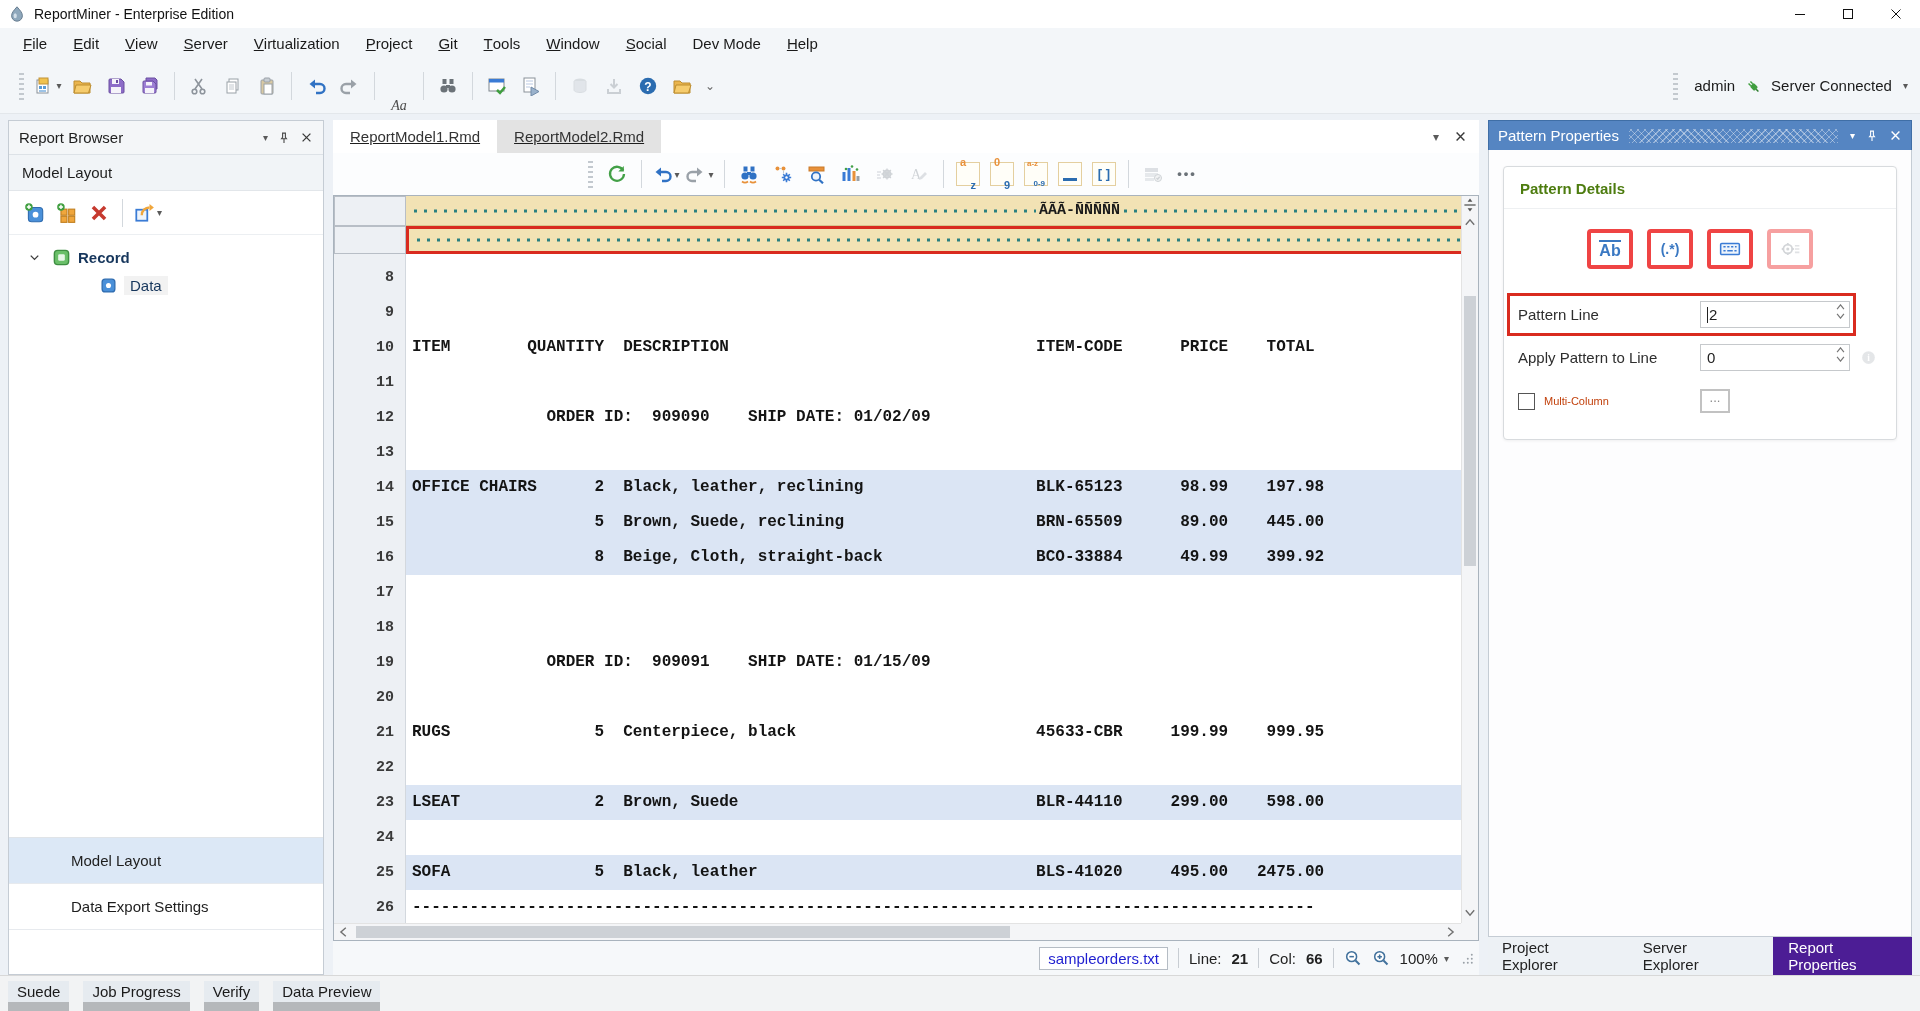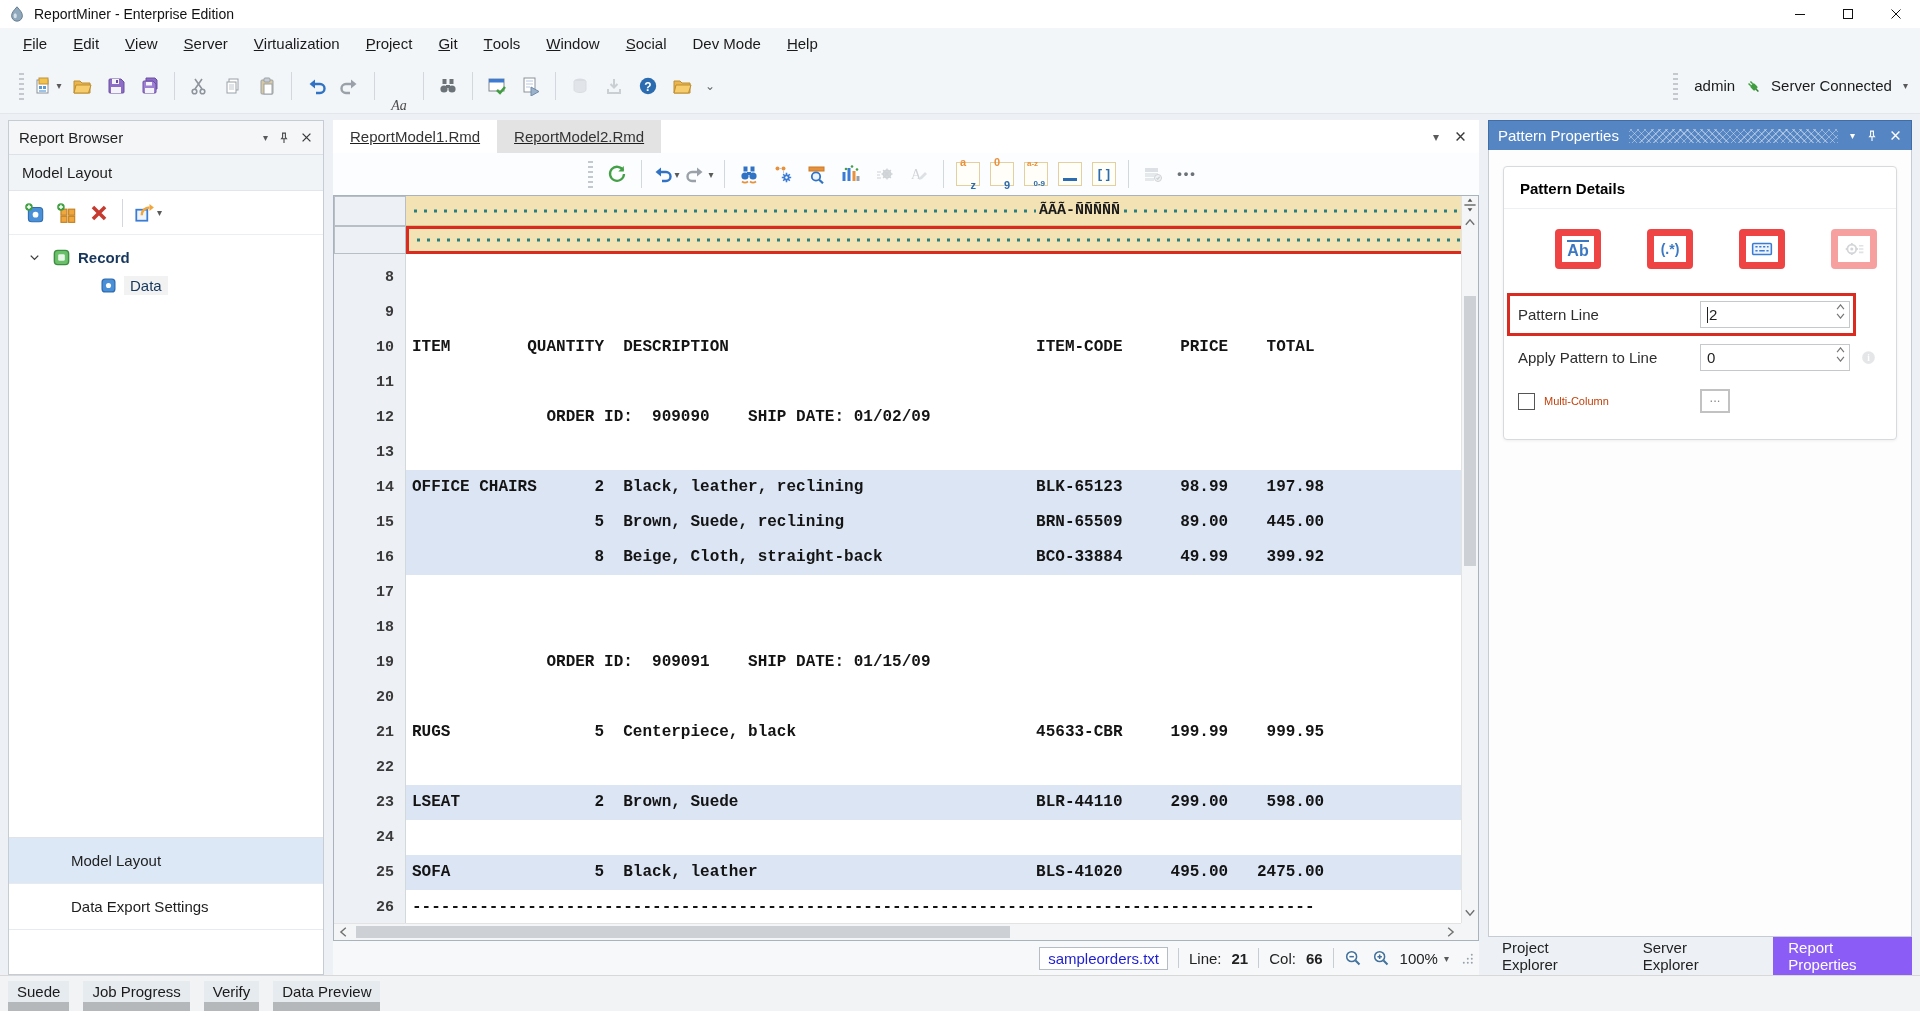--- a/index.html
+++ b/index.html
@@ -82,40 +82,40 @@
 .sbar-sep{width:1px;height:20px;background:#c8cdd3;}
 .snum{font-weight:bold;}
 .zoomlabel{display:flex;align-items:center;gap:4px;}
 
 .rpanel{width:424px;display:flex;flex-direction:column;}
 .pp-title{height:30px;background:#5585c2;color:#fff;display:flex;align-items:center;padding:0 9px;font-size:15px;border:1px solid #3f6ea6;border-bottom:none;}
 .hatch{flex:1;height:14px;margin:0 10px;background:repeating-linear-gradient(45deg,rgba(255,255,255,.38) 0 1px,transparent 1px 5px),repeating-linear-gradient(-45deg,rgba(255,255,255,.38) 0 1px,transparent 1px 5px);}
 .pp-ticons{display:flex;align-items:center;gap:10px;}
 .pp-body{flex:1;background:#fdfdfe;border:1px solid #c5ccd4;border-top:none;padding:16px 14px;}
 .card{border:1px solid #d8dbde;border-radius:4px;background:#fff;box-shadow:0 1px 3px rgba(0,0,0,.06);padding-bottom:16px;}
-.card-title{padding:13px 16px 11px;font-weight:bold;font-size:15px;color:#000000;border-bottom:1px solid #eef0f2;}
+.card-title{padding:13px 16px 11px;font-weight:bold;font-size:15px;color:#4d7c0f;border-bottom:1px solid #eef0f2;}
 .typebtns{display:flex;gap:14px;justify-content:center;padding:20px 0 24px;}
-.typebtn{width:46px;height:40px;border:7px solid #ef4444;border-radius:4px;background:#fff;display:flex;align-items:center;justify-content:center;cursor:default;margin-left:32px;}
+.typebtn{width:46px;height:40px;border:4px solid #ef4444;border-radius:4px;background:#fff;display:flex;align-items:center;justify-content:center;cursor:default;}
 .typebtn.dis{opacity:.5;}
 .ab-ic{font-weight:bold;color:#3a78c2;font-size:16px;border-top:2px solid #3a78c2;padding-top:1px;line-height:1;}
 .re-ic{font-weight:bold;color:#3a78c2;font-size:14px;line-height:1;}
 .fieldrow{display:flex;align-items:center;padding:8px 14px;position:relative;}
 .fieldrow .flabel{width:182px;font-size:15px;color:#2e2e2e;flex:none;}
 .spin{width:150px;height:27px;border:1px solid #c6c9cc;background:#fff;display:flex;align-items:center;padding-left:6px;font-size:15px;position:relative;}
 .caret{width:1px;height:16px;background:#222;margin-right:1px;}
 .spinarrows{position:absolute;right:4px;top:2px;display:flex;flex-direction:column;gap:3px;}
 .redbox{position:absolute;left:3px;right:40px;top:0;bottom:0;border:3px solid #d92b1f;pointer-events:none;}
 .infoic{margin-left:10px;opacity:.55;}
 .checkrow{display:flex;align-items:center;padding:10px 14px;}
 .cbox{width:17px;height:17px;border:1.5px solid #555;background:#fff;margin-right:9px;flex:none;}
 .checkrow .clabel{width:156px;font-size:11px;color:#c2410c;}
 .dotsbtn{width:30px;height:24px;border:2px solid #c2c2c2;background:#fff;color:#8a8a8a;font-size:13px;display:flex;align-items:center;justify-content:center;line-height:0;padding-bottom:6px;}
 .pp-tabs{height:38px;display:flex;align-items:stretch;background:#edf1f5;gap:26px;padding-left:6px;}
 .pptab{display:flex;align-items:center;padding:0 8px;font-size:15px;color:#222;cursor:default;}
-.pptab.active{background:#8b5cf6;color:#fff;padding:0 15px;}
+.pptab.active{background:#4c1d95;color:#fff;padding:0 15px;}
 
 .bottombar{height:36px;background:#f2f3f4;border-top:1px solid #d8d8d8;display:flex;align-items:flex-end;padding-left:8px;gap:14px;}
 .btab{display:flex;flex-direction:column;}
 .btab .blbl{padding:2px 9px;font-size:15px;color:#1a1a1a;background:#e6ebf0;}
 .btab .bbar{height:9px;background:#b5b8bb;}
 </style>
 </head>
 <body>
 
 <div>

